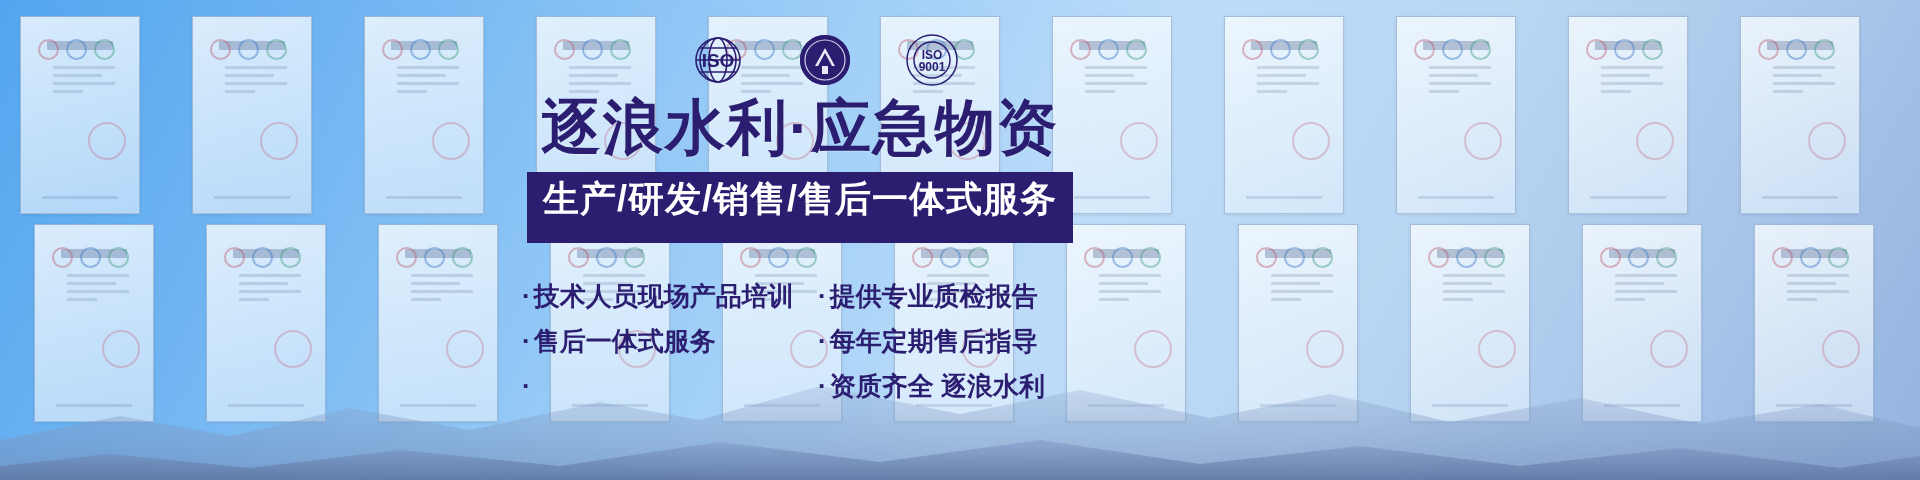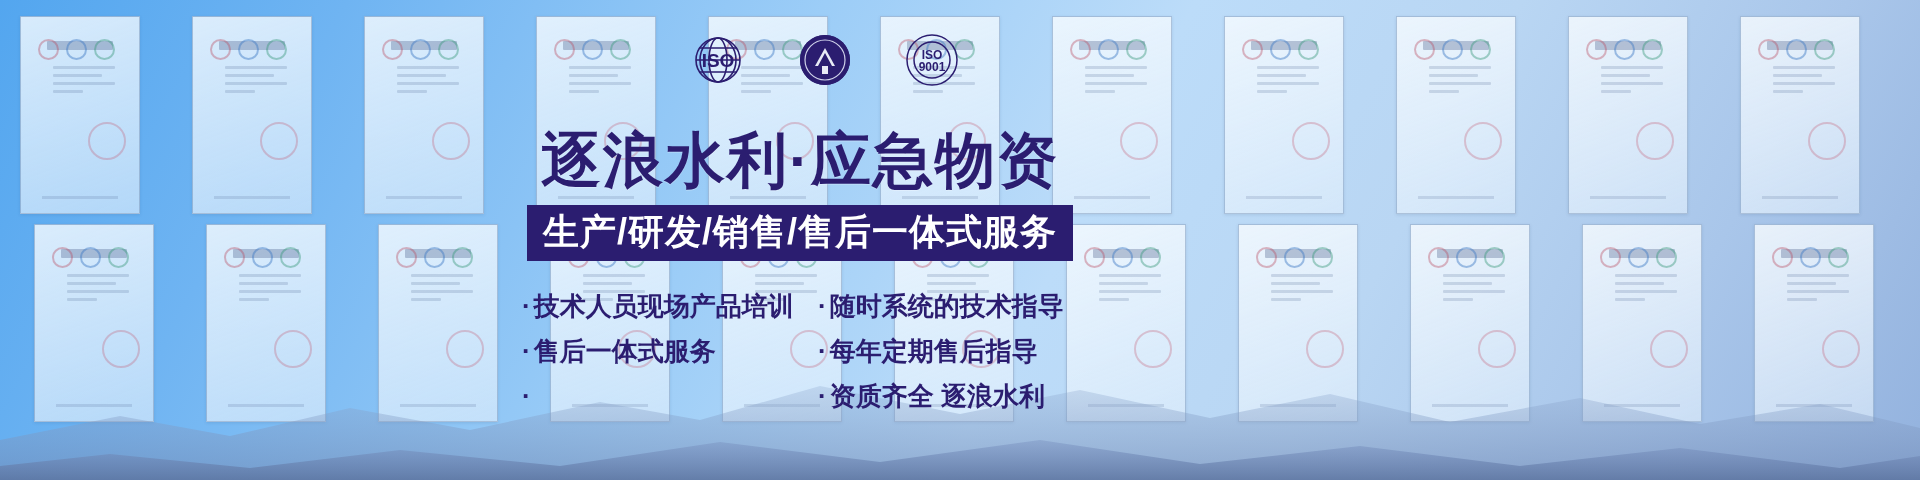--- a/index.html
+++ b/index.html
@@ -47,26 +47,25 @@
   .badge{width:56px;height:56px;}
   .badge svg{display:block;width:56px;height:56px;}
 
   
   .content{position:absolute;left:500px;top:96px;width:600px;}
 
   .title{
     font-size:60px;line-height:64px;font-weight:bold;letter-spacing:2px;
     color:#2b1d70;white-space:nowrap;text-align:center;
     text-shadow:0 1px 0 rgba(255,255,255,.25);
-    margin-top:33px;
   }
 
   .subbar{
-    margin:12px auto 4px;display:inline-block;background:#2b1d70;
-    padding:7px 16px 9px;
+    margin:12px auto 12px;display:inline-block;background:#2b1d70;
+    padding:7px 16px 24px;
   }
   .subbar-wrap{text-align:center;}
   .subbar .subtxt{
     font-size:36px;line-height:40px;font-weight:bold;color:#ffffff;
     letter-spacing:1px;white-space:nowrap;
   }
 
   .features{margin:26px 0 0 22px;}
   .frow{display:flex;margin-bottom:15px;}
   .fitem{
@@ -504,21 +503,21 @@
     </div>
 
     <div class="features" id="features">
         <div class="frow">
           <div class="fitem col-a">
             <span class="dot">·</span>
             <span>技术人员现场产品培训</span>
           </div>
           <div class="fitem col-b">
             <span class="dot">·</span>
-            <span>随时系统的技术指导</span>
+            <span>提供专业质检报告</span>
           </div>
         </div>
         <div class="frow">
           <div class="fitem col-a">
             <span class="dot">·</span>
             <span>售后一体式服务</span>
           </div>
           <div class="fitem col-b">
             <span class="dot">·</span>
             <span>每年定期售后指导</span>

